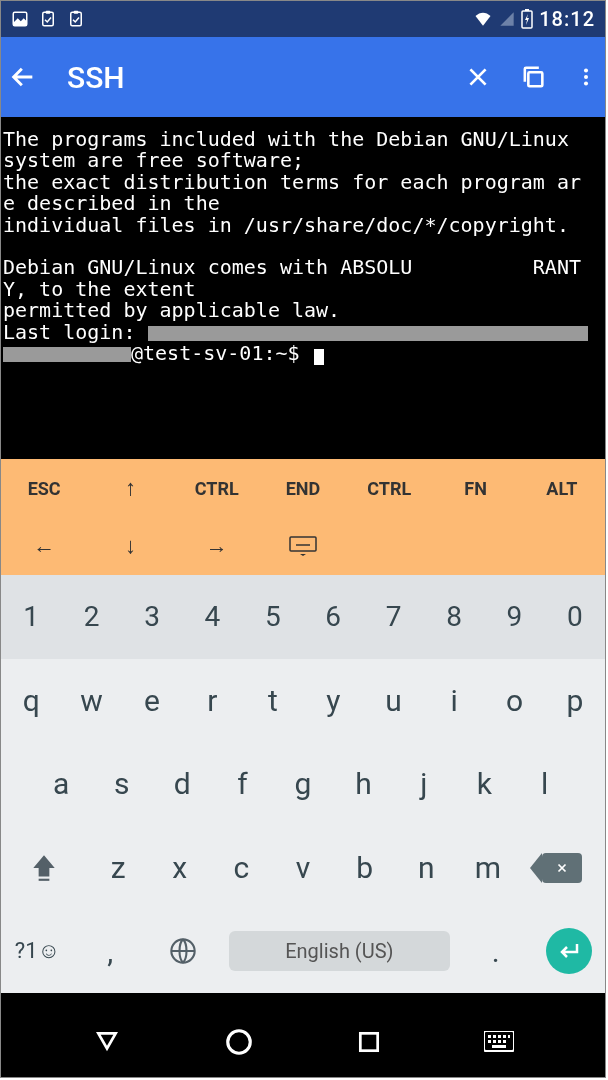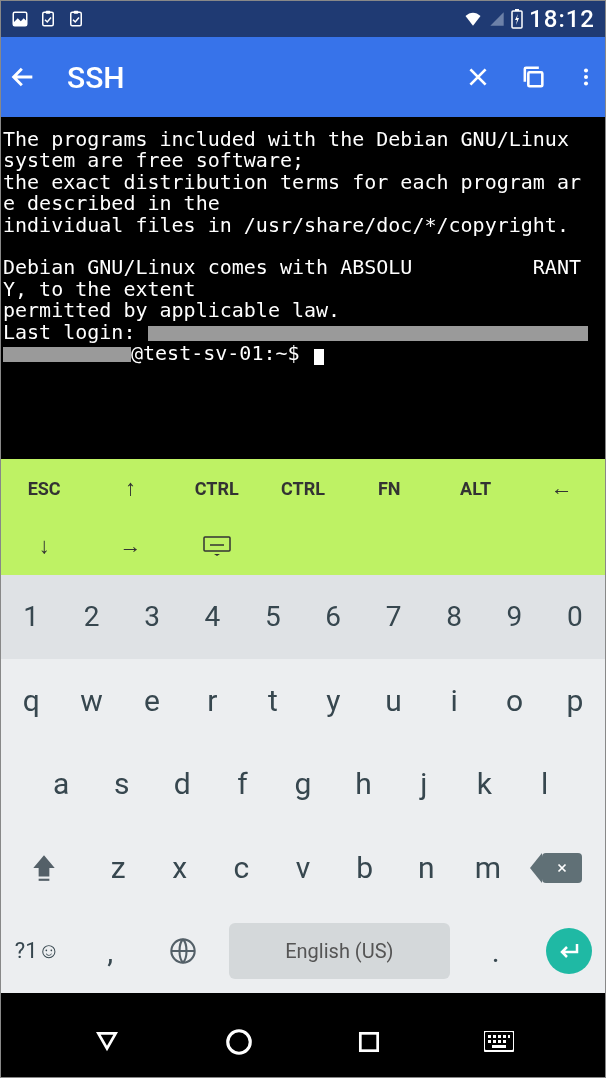--- a/index.html
+++ b/index.html
@@ -1,46 +1,46 @@
 <!DOCTYPE html>
 <html><head>
 <meta charset="utf-8">
 <style>
   * { margin: 0; padding: 0; box-sizing: border-box; }
   html, body { width: 608px; height: 1080px; font-family: Roboto, Arial, sans-serif; background: #fff; overflow: hidden; }
   .frame { width: 606px; height: 1078px; border: 1px solid #888; position: relative; background: #000; }
-  .status-bar { height: 36px; background: #1f3a73; display: flex; align-items: center; justify-content: space-between; padding: 0 10px; color: #fff; font-size: 24px; }
+  .status-bar { height: 36px; background: #1f3a73; display: flex; align-items: center; justify-content: space-between; padding: 0 10px; color: #fff; font-size: 20px; }
   .status-left { display: flex; gap: 10px; }
   .status-right { display: flex; align-items: center; gap: 6px; }
   .status-icon svg { display: block; }
   .clock { font-weight: 500; letter-spacing: 1px; }
   .app-bar { height: 80px; background: #3773ea; display: flex; align-items: center; color: #fff; padding: 0 8px; }
   .app-bar .back { margin-right: 30px; }
   .app-title { flex: 1; font-size: 30px; font-weight: 500; }
   .app-actions { display: flex; align-items: center; gap: 28px; }
   .icon-btn svg { display: block; }
   .terminal { background: #000; color: #fff; font-family: "DejaVu Sans Mono", Menlo, monospace; font-size: 20px; line-height: 1.07; padding: 12px 16px 0 2px; height: 342px; overflow: hidden; white-space: pre-wrap; word-break: break-all; }
   .terminal .redact1 { display:inline-block; width: 440px; height: 15px; background: #9a9a9a; vertical-align: middle; }
   .terminal .redact2 { display:inline-block; width: 128px; height: 15px; background: #9a9a9a; vertical-align: middle; }
   .terminal .cursor { display:inline-block; width: 10px; height: 16px; background: #fff; vertical-align: text-bottom; margin-left:2px; }
-  .term-keys { background: #bef264; height: 116px; display: grid; grid-template-columns: repeat(7, 1fr); grid-template-rows: 1fr 1fr; }
+  .term-keys { background: #fdba74; height: 116px; display: grid; grid-template-columns: repeat(7, 1fr); grid-template-rows: 1fr 1fr; }
   .tkey { display: flex; align-items: center; justify-content: center; font-size: 18px; font-weight: 700; color: #333; border: none; }
   .tkey.light { font-weight: 500; font-size: 22px; }
   .keyboard { background: #eceef0; height: 418px; display: flex; flex-direction: column; }
   .row { display: flex; flex: 1; }
   .key { flex: 1; display: flex; align-items: center; justify-content: center; font-size: 30px; color: #37474f; }
   .row0 { background: #dfe2e5; }
   .row0 .key { font-size: 28px; }
   .row2 { padding: 0 30px; }
   .shift, .bksp { flex: 1.4; }
   .bksp .chip { width: 40px; height: 30px; background: #607076; border-radius: 4px; display:flex; align-items:center; justify-content:center; position:relative; }
   .bksp .chip::before { content:""; position:absolute; left:-12px; width:0; height:0; border-top:15px solid transparent; border-bottom:15px solid transparent; border-right:12px solid #607076; }
   .row4 .sym, .row4 .comma, .row4 .dot, .row4 .globe, .row4 .enter { flex: 1; }
   .row4 .space { flex: 3.3; }
-  .space-bar { width: 92%; height: 56px; background: #d4d8da; border-radius: 6px; display:flex; align-items:center; justify-content:center; font-size: 20px; color: #555; }
+  .space-bar { width: 92%; height: 40px; background: #d4d8da; border-radius: 6px; display:flex; align-items:center; justify-content:center; font-size: 20px; color: #555; }
   .enter-btn { width: 46px; height: 46px; border-radius: 50%; background: #1fb9a4; display:flex; align-items:center; justify-content:center; }
   .navbar { position:absolute; bottom:0; left:0; right:0; height: 70px; background: #000; display:flex; align-items:center; justify-content:space-around; padding: 0 40px; }
   .navbar svg { display:block; }
 </style>
 </head>
 <body>
 
 <div class="frame">
 
   <div class="status-bar">
@@ -123,20 +123,21 @@
 
 <span>Debian GNU/Linux comes with ABSOLU          RANTY, to the extent</span>
 <span>permitted by applicable law.</span>
 <span>Last login: </span><span class="redact1"></span>
 <span class="redact2"></span><span>@test-sv-01:~$</span> <span class="cursor"></span></div>
 
   <div class="term-keys">
     <div class="tkey">ESC</div>
     <div class="tkey light">↑</div>
     <div class="tkey">CTRL</div>
+    <div class="tkey">END</div>
     <div class="tkey">CTRL</div>
     <div class="tkey">FN</div>
     <div class="tkey">ALT</div>
     <div class="tkey light">←</div>
     <div class="tkey light">↓</div>
     <div class="tkey light">→</div>
     <div class="tkey">
         <svg width="28" height="20" viewBox="0 0 28 20" fill="none" stroke="#333" stroke-width="1.5">
           <rect x="1" y="1" width="26" height="14" rx="1"></rect>
           <line x1="5" y1="5" x2="5" y2="5"></line>

